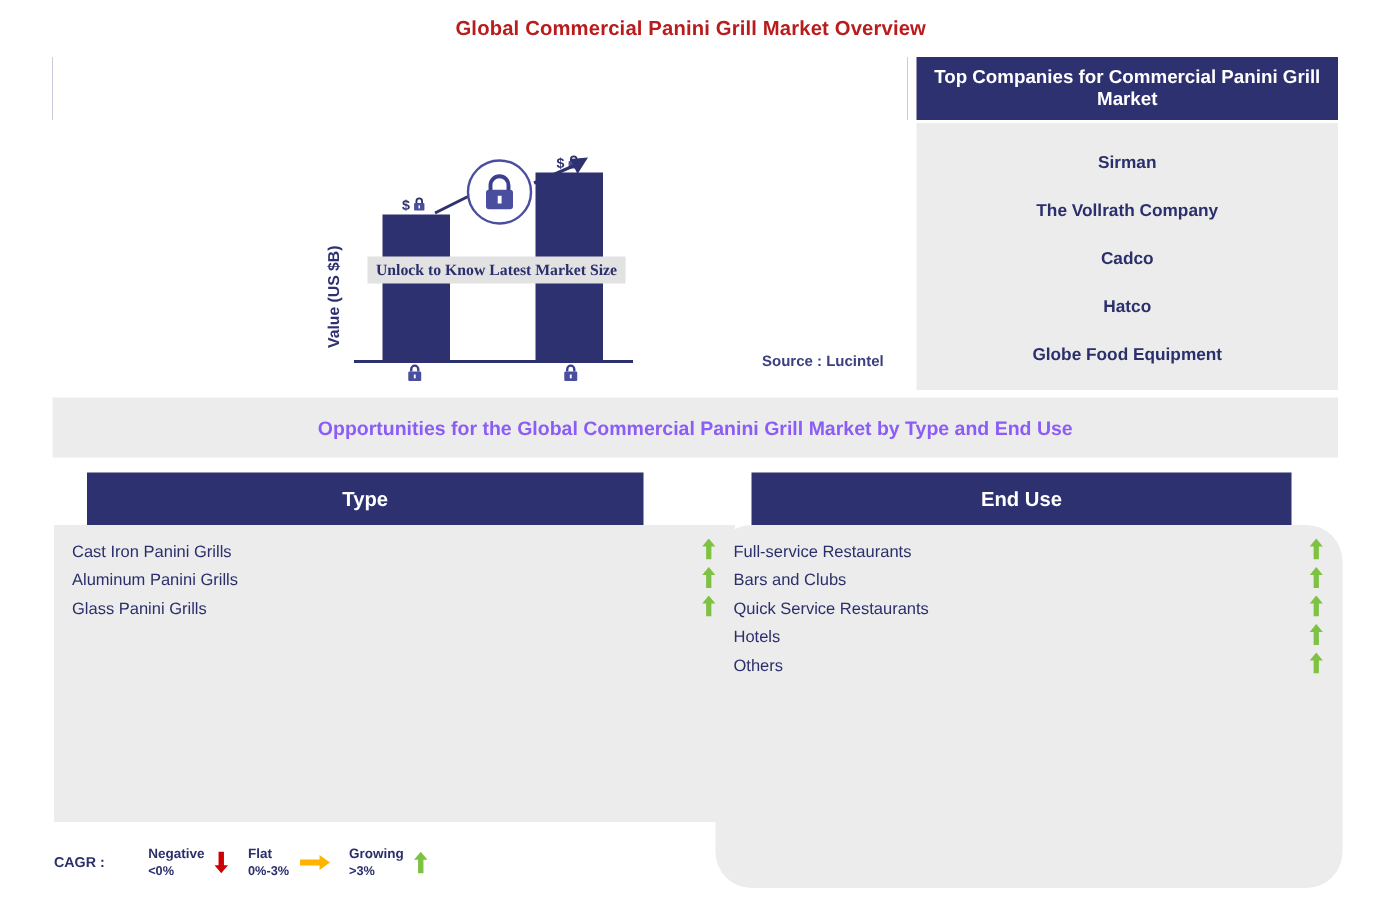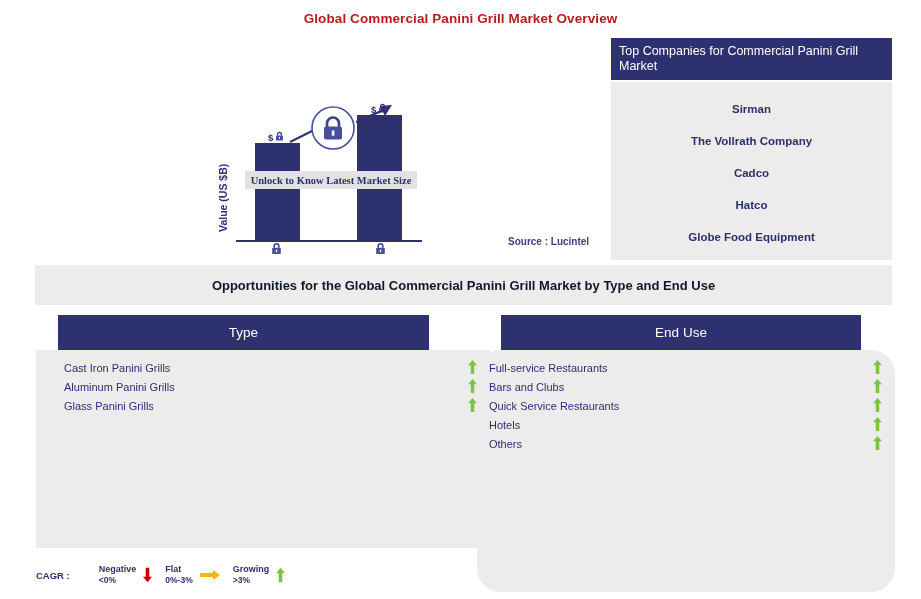--- a/index.html
+++ b/index.html
@@ -19,23 +19,23 @@
     text-align:center;
     font-size:13.5px;font-weight:bold;
     color:#b91c1c;
     letter-spacing:.1px;
   }
 
   
   .navy-bar{
     background:#2e3170;
     color:#ffffff;
-    font-weight:normal;
+    font-weight:bold;
     display:flex;align-items:center;justify-content:center;
-    text-align:left;
+    text-align:center;
     line-height:1.18;
   }
 
   
   #market-panel{left:35px;top:38px;width:570px;height:220px;background:#ffffff;}
   #market-header{left:35px;top:38px;width:570px;height:42px;font-size:14.5px;}
   #chart-area{left:35px;top:80px;width:570px;height:178px;background:#ffffff;}
 
   #y-axis-label{
     left:214px;top:152px;width:18px;height:92px;
@@ -90,28 +90,28 @@
     text-align:center;
     font-size:11.5px;font-weight:bold;color:#2b2f6b;
     height:32px;line-height:32px;
   }
 
   
   #opportunities-band{
     left:35px;top:265px;width:857px;height:40px;
     background:#ececec;
     display:flex;align-items:center;justify-content:center;
-    font-size:13px;font-weight:bold;color:#0f172a;
+    font-size:13px;font-weight:bold;color:#8b5cf6;
   }
 
   
   #type-header{left:58px;top:315px;width:371px;height:35px;font-size:13.5px;}
   #type-body{
     left:36px;top:350px;width:454px;height:198px;
-    background:#ececec;padding:8px 0 0 16px;box-sizing:border-box;
+    background:#ececec;padding:8px 0 0 0;box-sizing:border-box;
   }
   #enduse-header{left:501px;top:315px;width:360px;height:35px;font-size:13.5px;}
   #enduse-body{
     left:477px;top:350px;width:418px;height:242px;
     background:#ececec;padding:8px 0 0 0;box-sizing:border-box;border-radius:24px;
   }
 
   .opp-row{
     display:flex;align-items:center;justify-content:space-between;
     height:19px;

